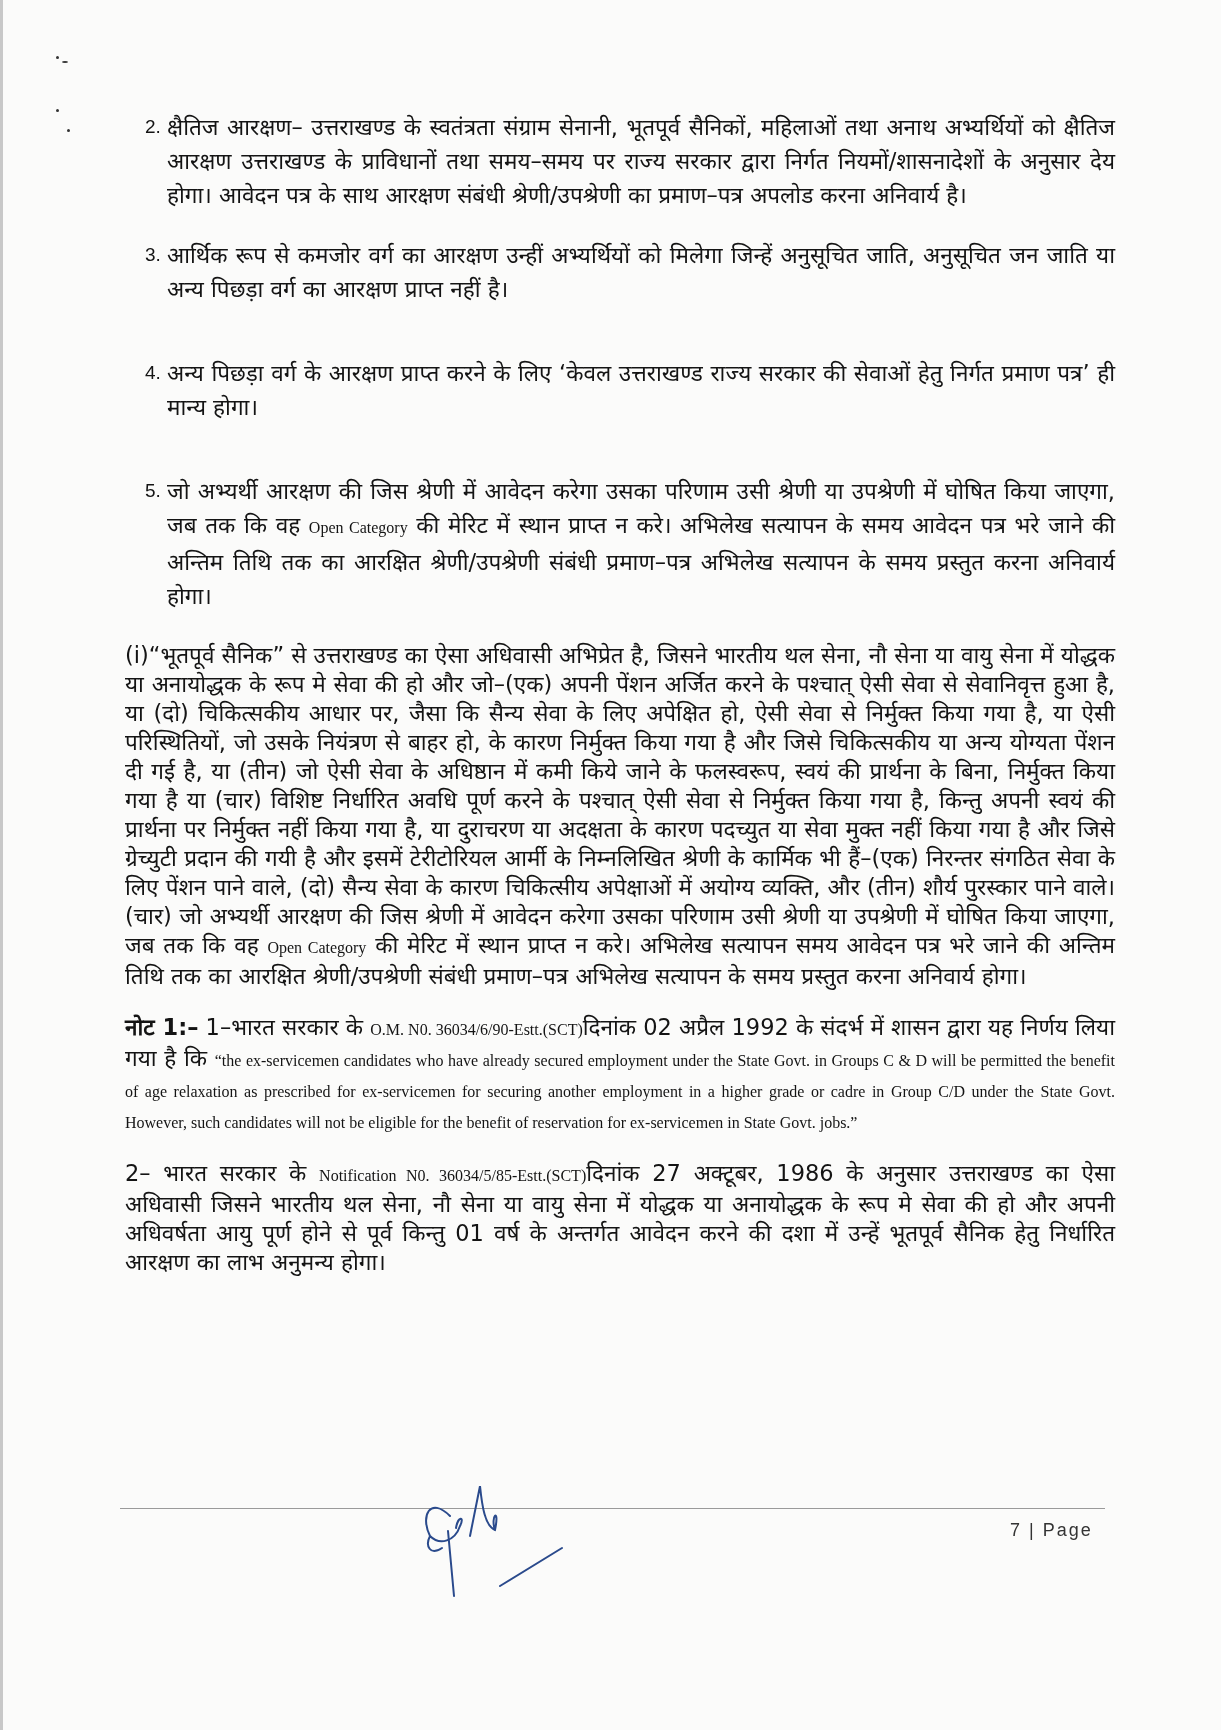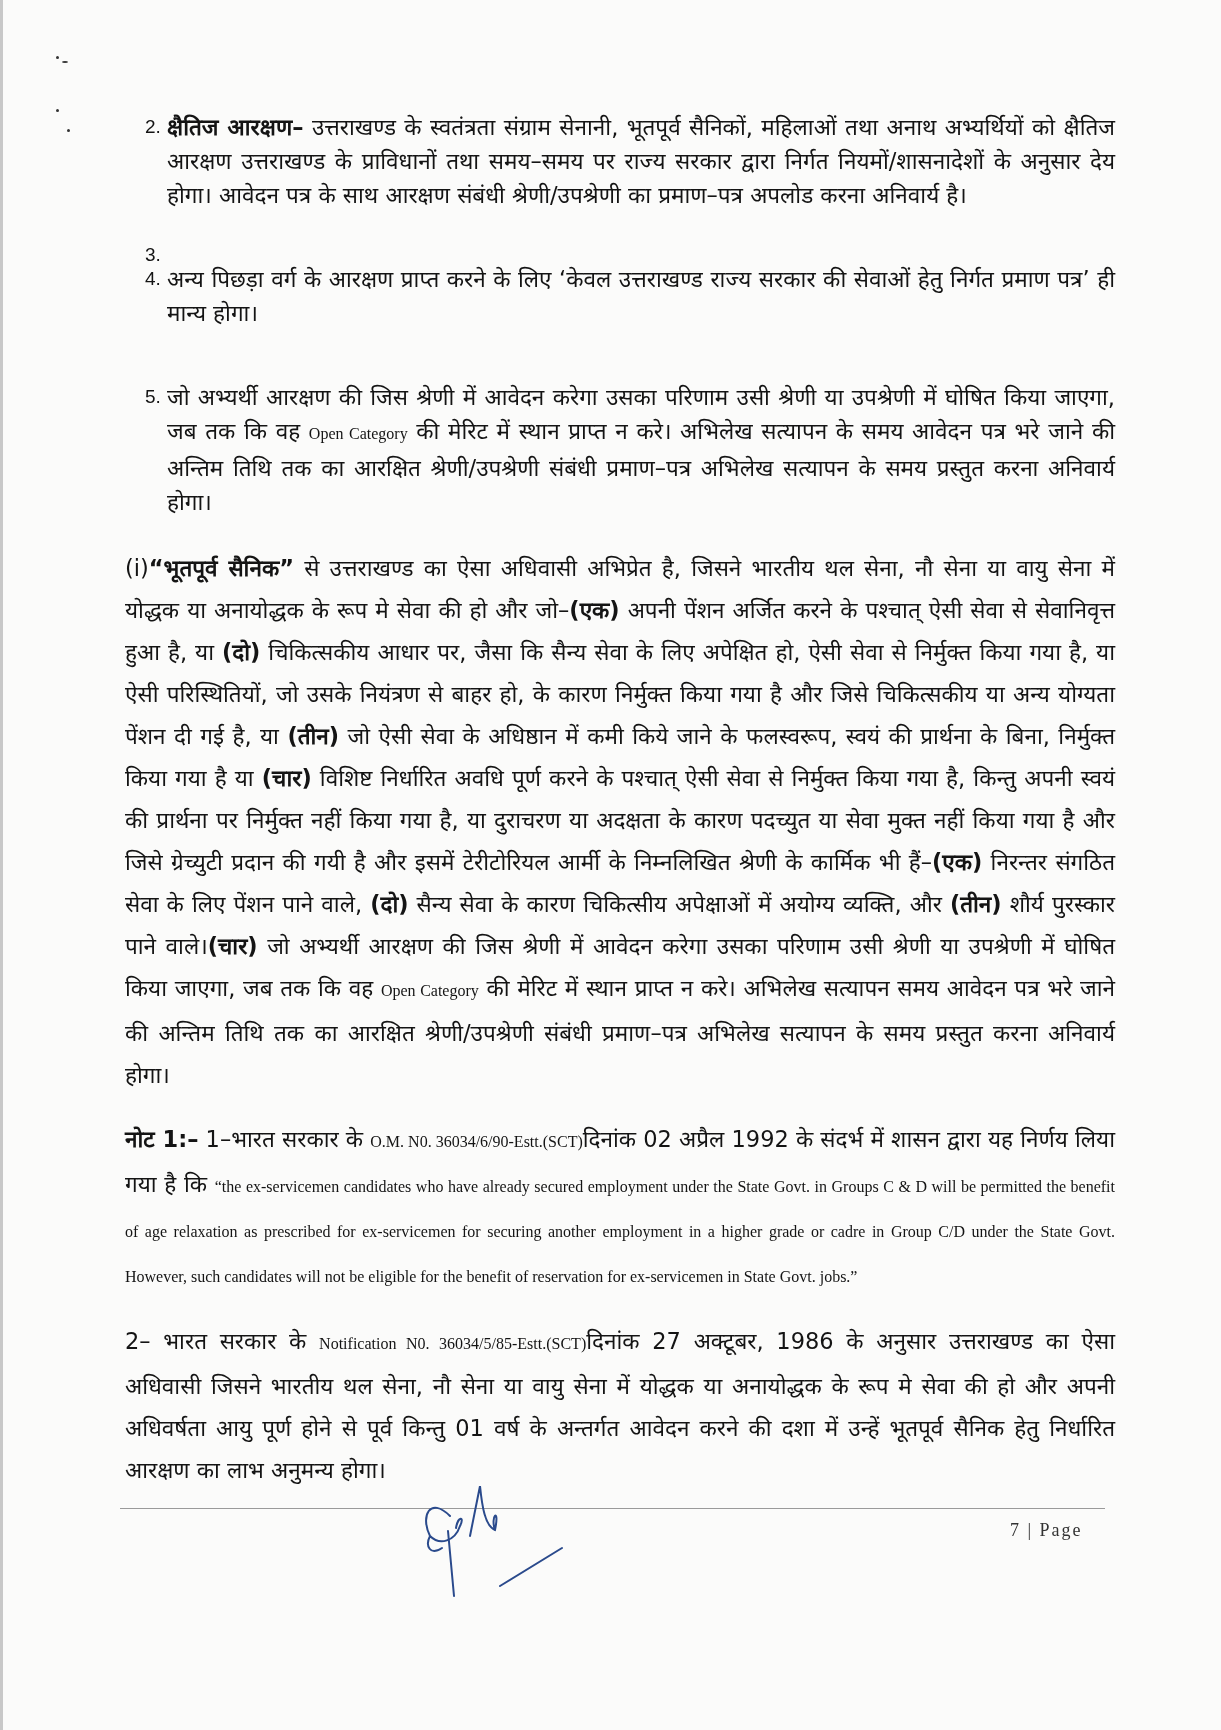--- a/index.html
+++ b/index.html
@@ -26,34 +26,34 @@
     position: absolute; left: 20px; top: 0;
     font-family: "Liberation Sans", sans-serif;
     font-size: 19px;
   }
   .item.i2 { margin-bottom: 26px; }
   .item.i3 { margin-bottom: 50px; }
   .item.i4 { margin-bottom: 50px; }
   .item.i5 { margin-bottom: 28px; }
   .para {
     font-size: 22.5px;
-    line-height: 42px;
+    line-height: 29px;
     text-align: justify;
     margin-bottom: 22px;
   }
-  b { font-weight: bold; }
+  b { font-weight: normal; }
   .en { font-family: "Liberation Serif", serif; font-size: 16px; }
   .note-label { font-weight: bold; }
   .footer-rule {
     position: absolute; left: 120px; top: 1508px; width: 985px;
     height: 1px; background: #9a9a9a;
   }
   .page-num {
     position: absolute; left: 1010px; top: 1520px;
-    font-family: Liberation Serif, serif;
+    font-family: Liberation Sans, sans-serif;
     font-size: 18px; letter-spacing: 2px; color: #333;
   }
   .signature { position: absolute; left: 330px; top: 1486px; width: 240px; height: 120px; }
 </style>
 </head>
 <body>
 
 <div class="page-edge"></div>
 <div class="speck" style="left:56px;top:56px;width:3px;height:3px;"></div>
 <div class="speck" style="left:62px;top:61px;width:6px;height:2px;"></div>
@@ -62,20 +62,21 @@
 
 <div class="content">
 
   <div class="item i2">
     <span class="num">2.</span>
     <b>क्षैतिज आरक्षण–</b><span> उत्तराखण्ड के स्वतंत्रता संग्राम सेनानी, भूतपूर्व सैनिकों, महिलाओं तथा अनाथ अभ्यर्थियों को क्षैतिज आरक्षण उत्तराखण्ड के प्राविधानों तथा समय–समय पर राज्य सरकार द्वारा निर्गत नियमों/शासनादेशों के अनुसार देय होगा। आवेदन पत्र के साथ आरक्षण संबंधी श्रेणी/उपश्रेणी का प्रमाण–पत्र अपलोड करना अनिवार्य है।</span>
   </div>
 
   <div class="item i3">
     <span class="num">3.</span>
+    <span>आर्थिक रूप से कमजोर वर्ग का आरक्षण उन्हीं अभ्यर्थियों को मिलेगा जिन्हें अनुसूचित जाति, अनुसूचित जन जाति या अन्य पिछड़ा वर्ग का आरक्षण प्राप्त नहीं है।</span>
   </div>
 
   <div class="item i4">
     <span class="num">4.</span>
     <span>अन्य पिछड़ा वर्ग के आरक्षण प्राप्त करने के लिए ‘केवल उत्तराखण्ड राज्य सरकार की सेवाओं हेतु निर्गत प्रमाण पत्र’ ही मान्य होगा।</span>
   </div>
 
   <div class="item i5">
     <span class="num">5.</span>
     <span>जो अभ्यर्थी आरक्षण की जिस श्रेणी में आवेदन करेगा उसका परिणाम उसी श्रेणी या उपश्रेणी में घोषित किया जाएगा, जब तक कि वह </span><span class="en">Open Category</span><span> की मेरिट में स्थान प्राप्त न करे। अभिलेख सत्यापन के समय आवेदन पत्र भरे जाने की अन्तिम तिथि तक का आरक्षित श्रेणी/उपश्रेणी संबंधी प्रमाण–पत्र अभिलेख सत्यापन के समय प्रस्तुत करना अनिवार्य होगा।</span>

